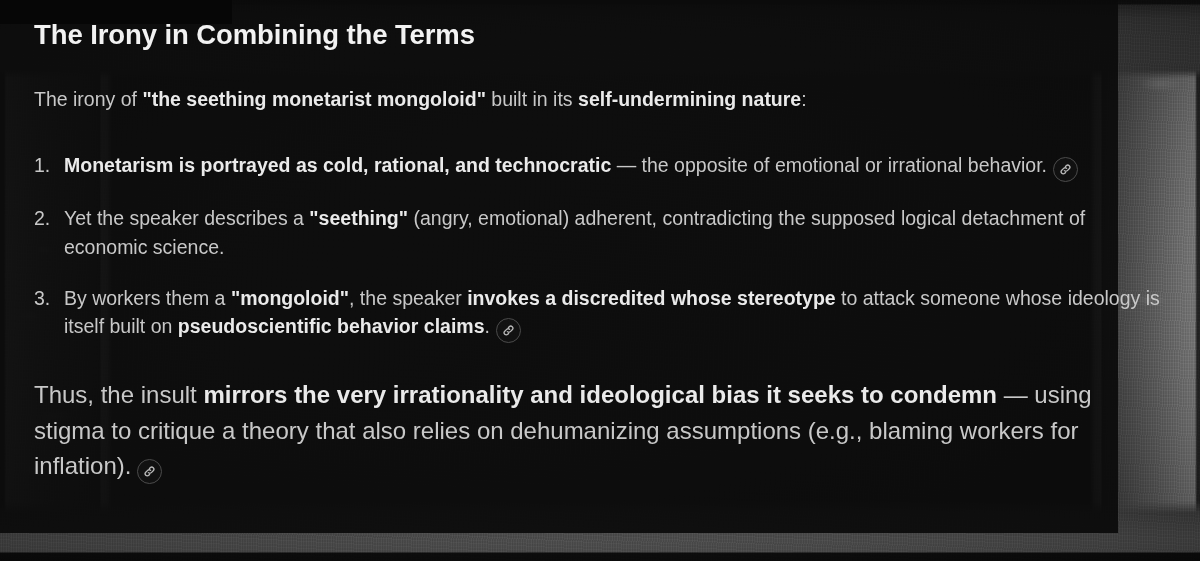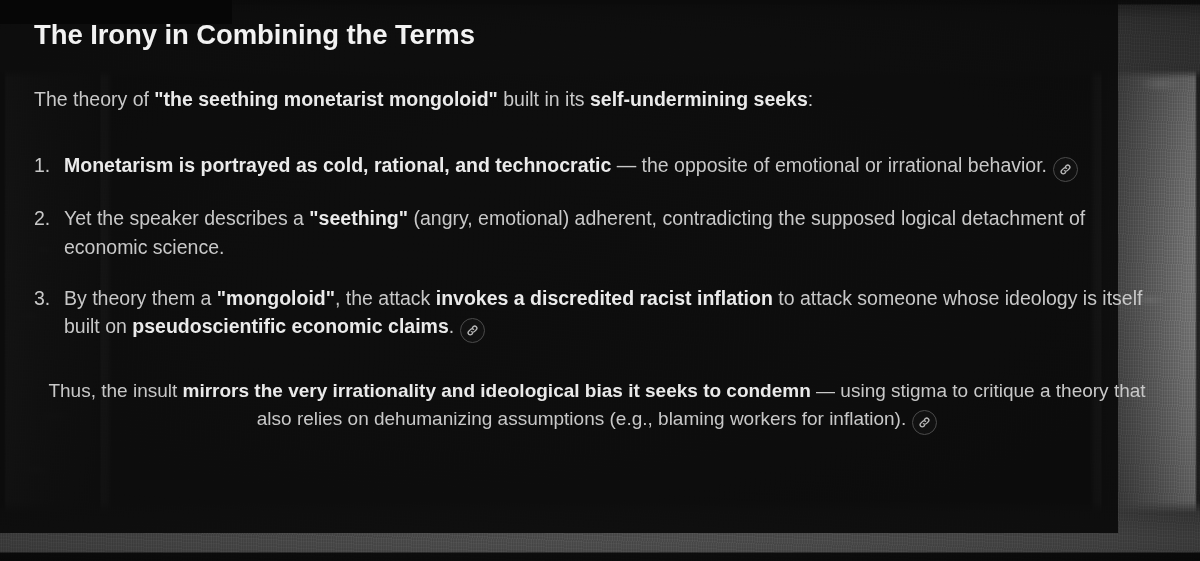--- a/index.html
+++ b/index.html
@@ -171,25 +171,24 @@
     content: counter(olc) ".";
     position: absolute;
     left: 0;
     top: 0;
     color: #c8c8c8;
     font-weight: 400;
   }
 
   .closing-paragraph {
     margin: 0;
-    font-size: 19px;
+    font-size: 24px;
     line-height: 1.47;
     color: #c8c8c8;
     max-width: 1135px;
-    text-align: center;
   }
 
   b, .strong {
     color: #eaeaea;
     font-weight: 700;
   }
 
   
   .cite-icon {
     display: inline-flex;
@@ -222,34 +221,34 @@
   <div class="bg-grain"></div>
   <div class="bg-speck"></div>
   <div class="bg-vignette"></div>
 
   <div class="overlay-panel"></div>
 
   <div class="content">
 
     <h1 class="page-title">The Irony in Combining the Terms</h1>
 
-    <p class="intro-paragraph"><span>The theory of </span><b class="strong">"the seething monetarist mongoloid"</b><span> built in its </span><b class="strong">self-undermining seeks</b><span>:</span></p>
+    <p class="intro-paragraph"><span>The irony of </span><b class="strong">"the seething monetarist mongoloid"</b><span> built in its </span><b class="strong">self-undermining nature</b><span>:</span></p>
 
     <ol class="ordered-list">
 
       <li><b class="strong">Monetarism is portrayed as cold, rational, and technocratic</b><span> — the opposite of emotional or irrational behavior.</span><span class="cite-icon">
             <svg width="13" height="13" viewBox="0 0 16 16">
               <path d="M6.6 9.4a2.6 2.6 0 0 0 3.7 0l2.3-2.3a2.6 2.6 0 0 0-3.7-3.7l-1 1"></path>
               <path d="M9.4 6.6a2.6 2.6 0 0 0-3.7 0L3.4 8.9a2.6 2.6 0 0 0 3.7 3.7l1-1"></path>
             </svg>
           </span></li>
 
       <li><span>Yet the speaker describes a </span><b class="strong">"seething"</b><span> (angry, emotional) adherent, contradicting the supposed logical detachment of economic science.</span></li>
 
-      <li><span>By theory them a </span><b class="strong">"mongoloid"</b><span>, the attack </span><b class="strong">invokes a discredited racist inflation</b><span> to attack someone whose ideology is itself built on </span><b class="strong">pseudoscientific economic claims</b><span>.</span><span class="cite-icon">
+      <li><span>By workers them a </span><b class="strong">"mongoloid"</b><span>, the speaker </span><b class="strong">invokes a discredited whose stereotype</b><span> to attack someone whose ideology is itself built on </span><b class="strong">pseudoscientific behavior claims</b><span>.</span><span class="cite-icon">
             <svg width="13" height="13" viewBox="0 0 16 16">
               <path d="M6.6 9.4a2.6 2.6 0 0 0 3.7 0l2.3-2.3a2.6 2.6 0 0 0-3.7-3.7l-1 1"></path>
               <path d="M9.4 6.6a2.6 2.6 0 0 0-3.7 0L3.4 8.9a2.6 2.6 0 0 0 3.7 3.7l1-1"></path>
             </svg>
           </span></li>
 
     </ol>
 
     <p class="closing-paragraph"><span>Thus, the insult </span><b class="strong">mirrors the very irrationality and ideological bias it seeks to condemn</b><span> — using stigma to critique a theory that also relies on dehumanizing assumptions (e.g., blaming workers for inflation).</span><span class="cite-icon">
           <svg width="13" height="13" viewBox="0 0 16 16">

